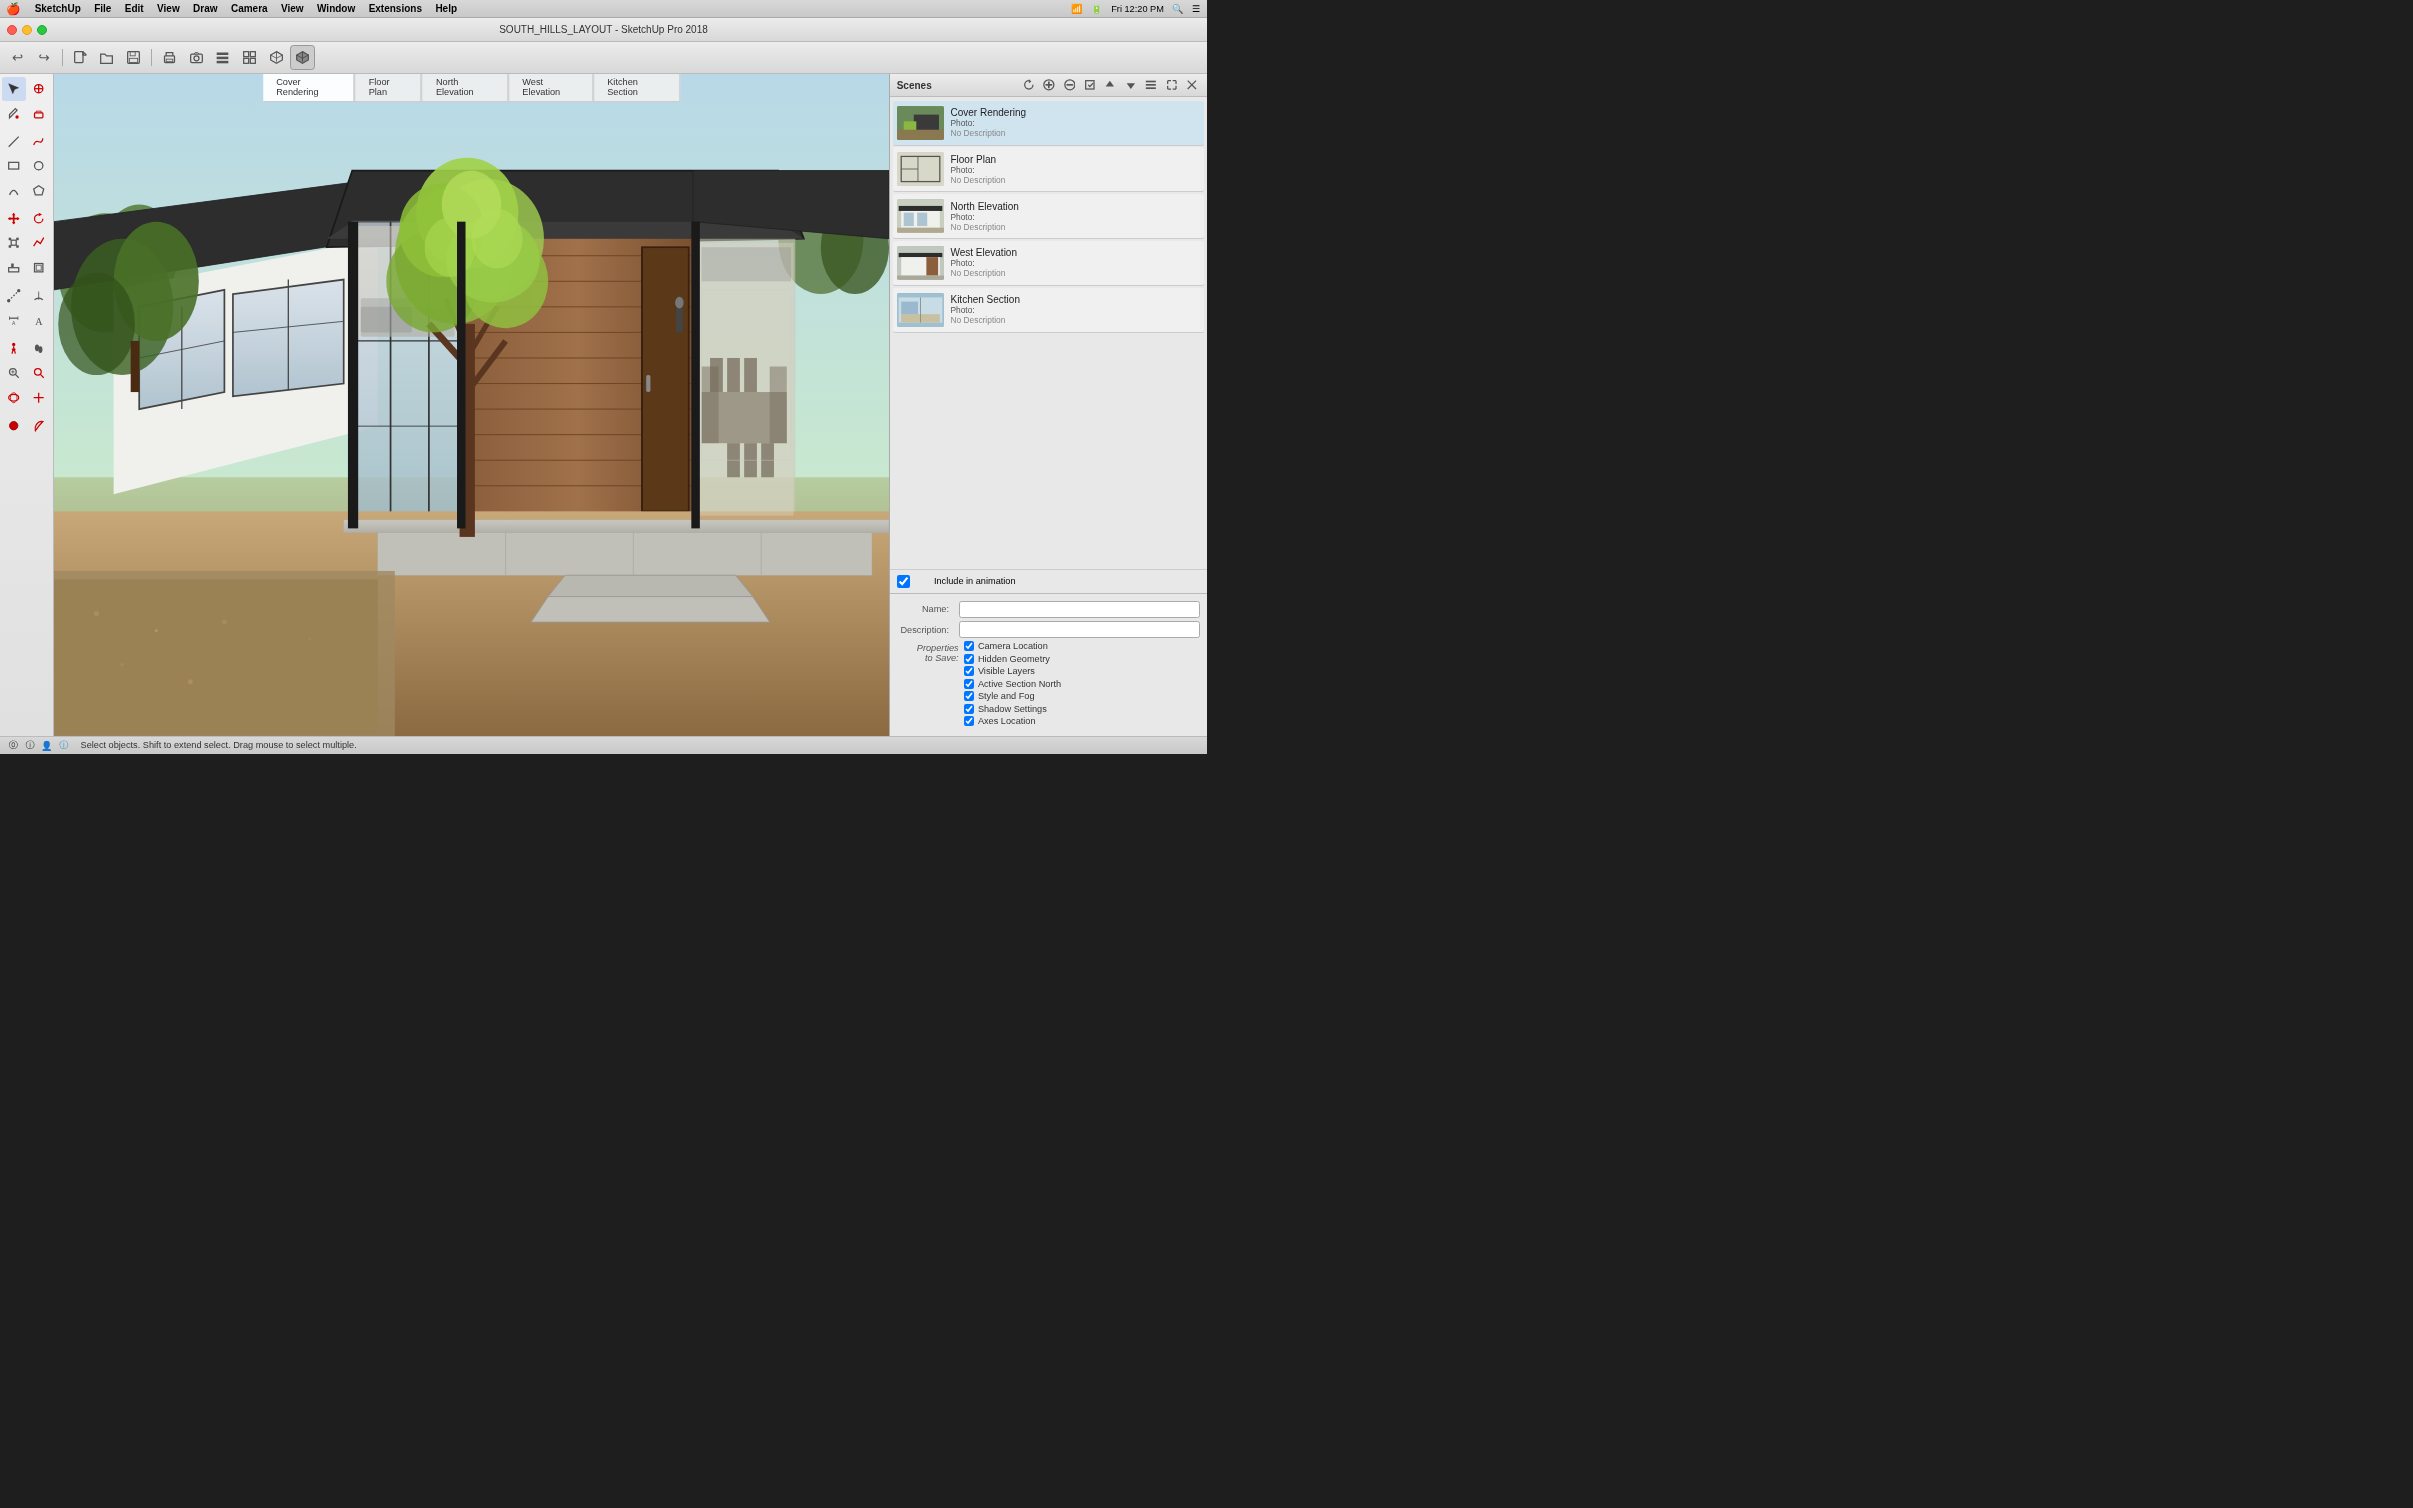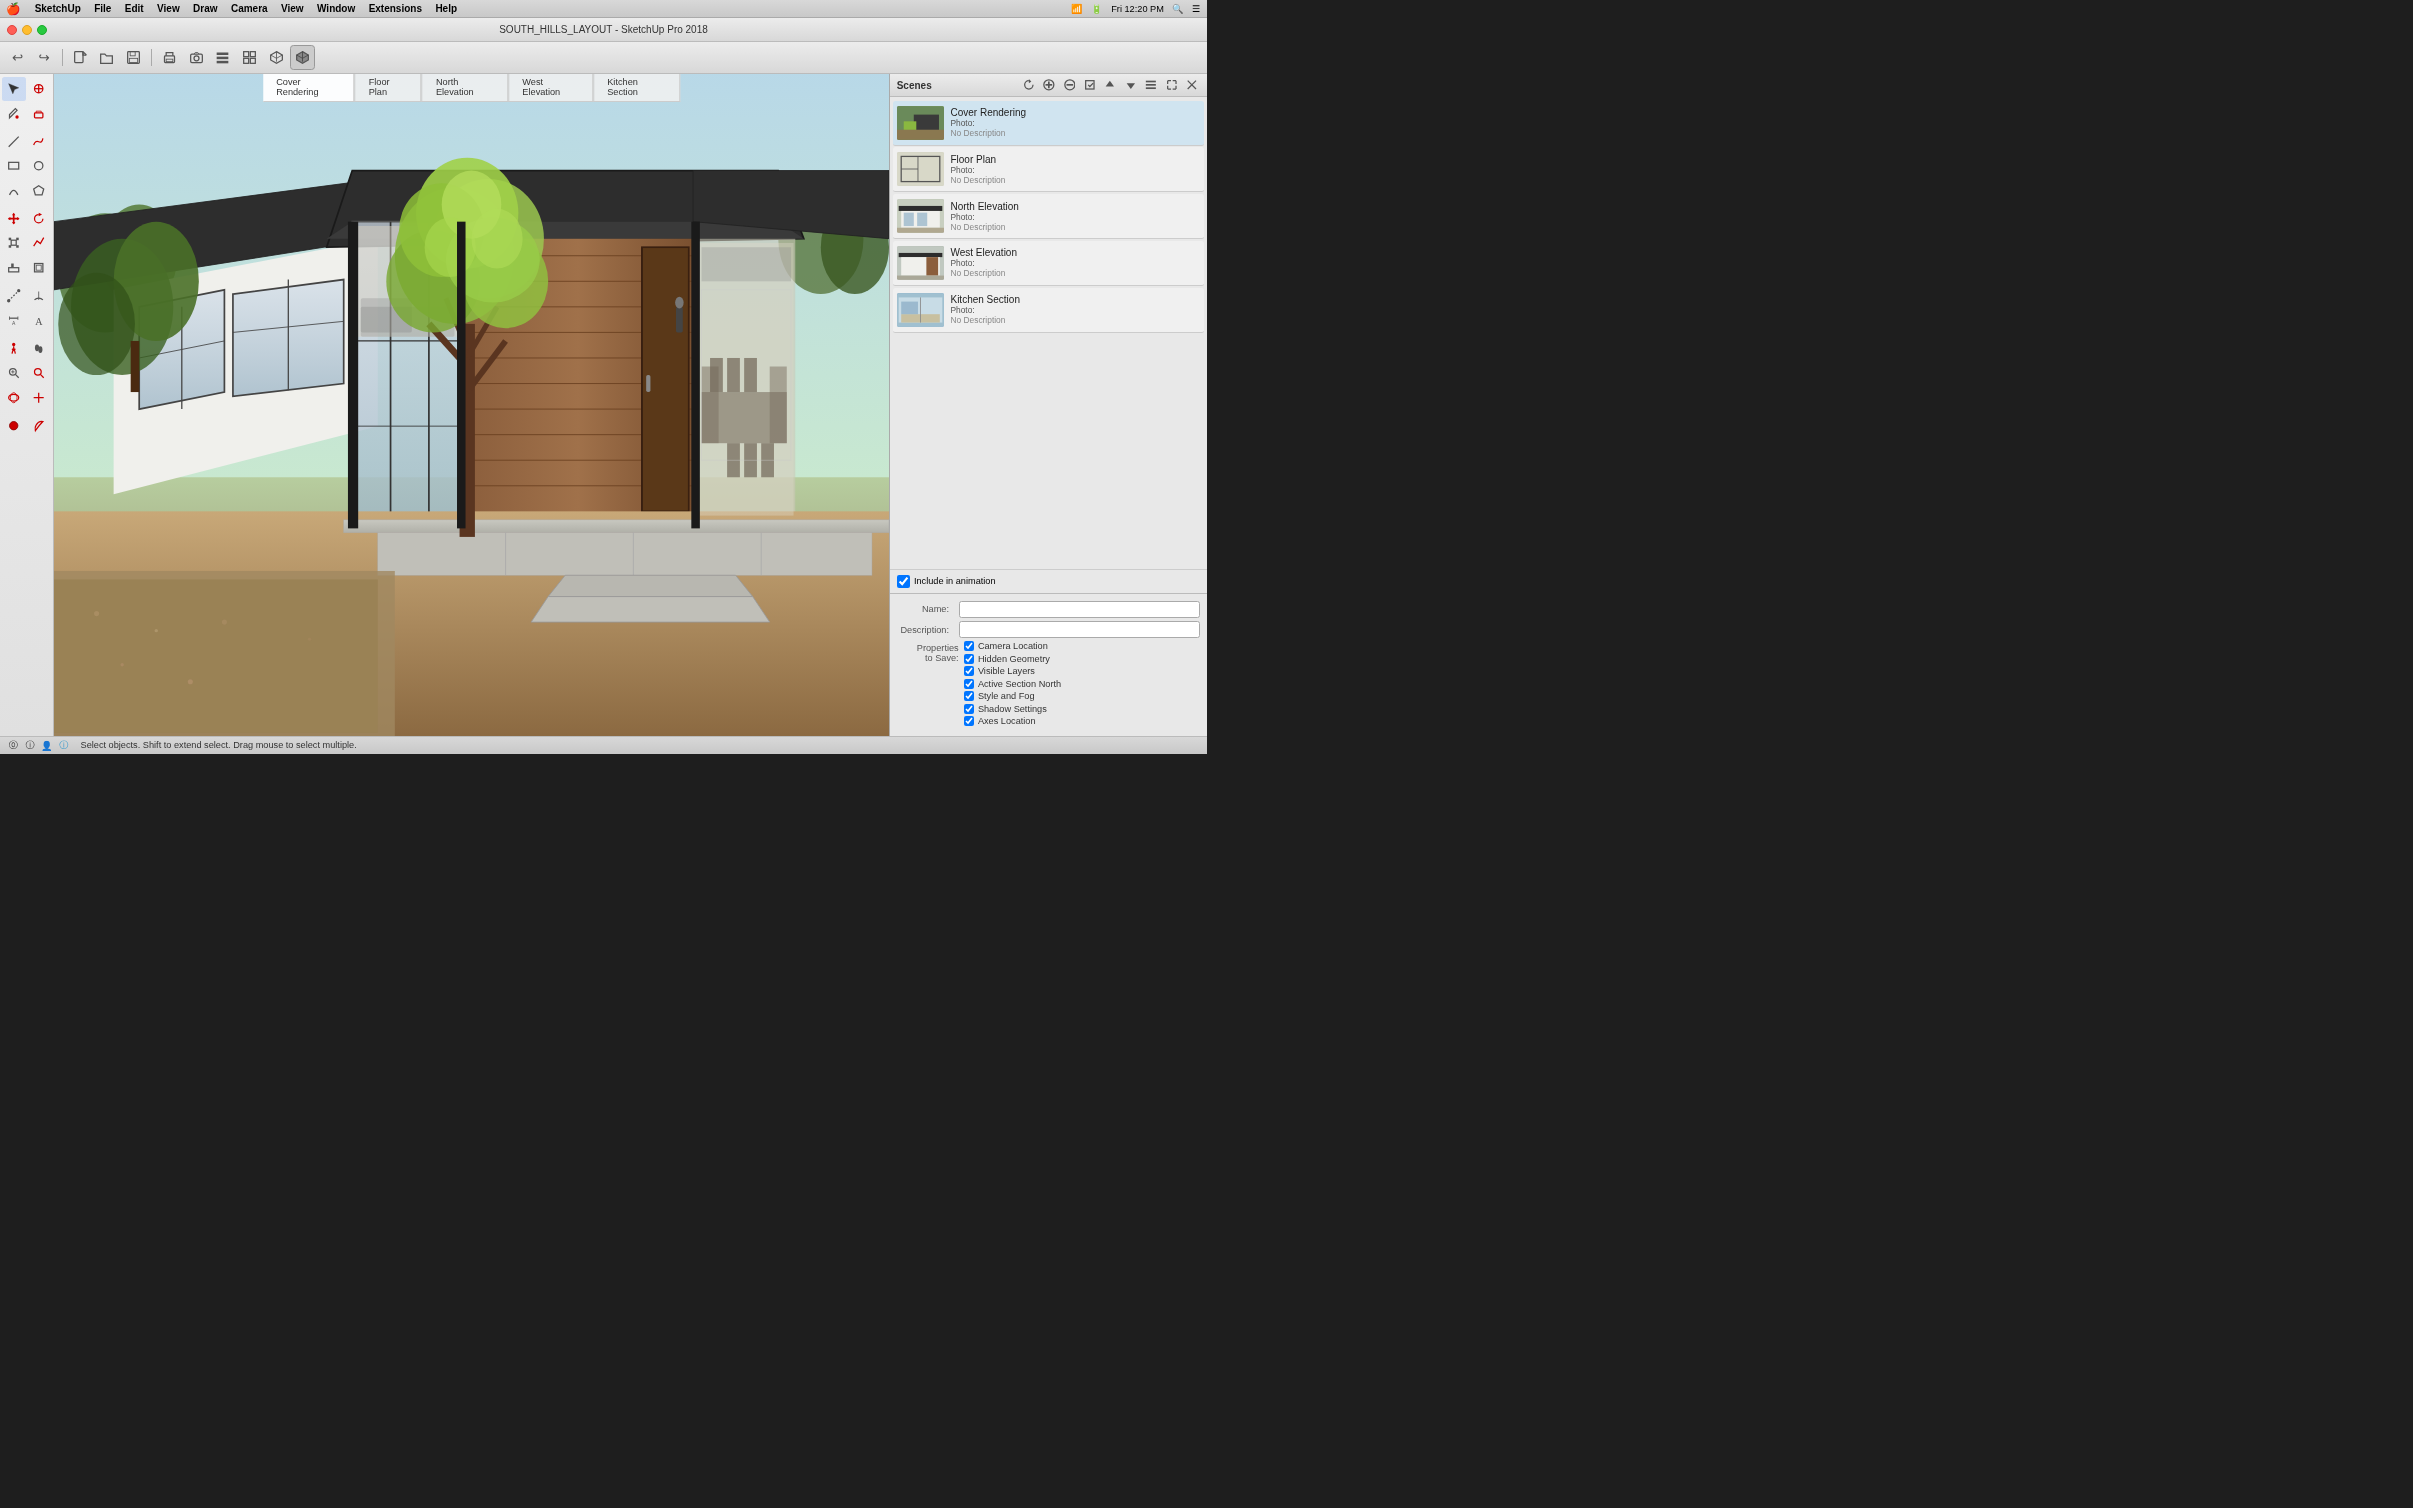--- a/index.html
+++ b/index.html
@@ -250,30 +250,32 @@
       width: 10px; height: 10px;
     }
     .prop-section-label {
       font-size: 9.2px;
       color: #555;
       text-align: right;
       width: 67px;
       padding-right: 5px;
       vertical-align: top;
       padding-top: 1.7px;
+      font-style: italic;
     }
     .prop-checkboxes-col { display: flex; flex-direction: column; }
 
     .include-anim-row {
       display: flex;
       align-items: center;
       padding: 5px 6.7px;
       border-top: 0.8px solid #ccc;
       background: #e8e8e8;
       font-size: 9.2px;
+      gap: 20px;
     }
     .include-anim-row input { margin-right: 4.2px; }
 
     
     .status-bar {
       height: 18.4px;
       background: linear-gradient(to bottom, #d8d8d8, #c8c8c8);
       border-top: 0.8px solid #bbb;
       display: flex;
       align-items: center;

